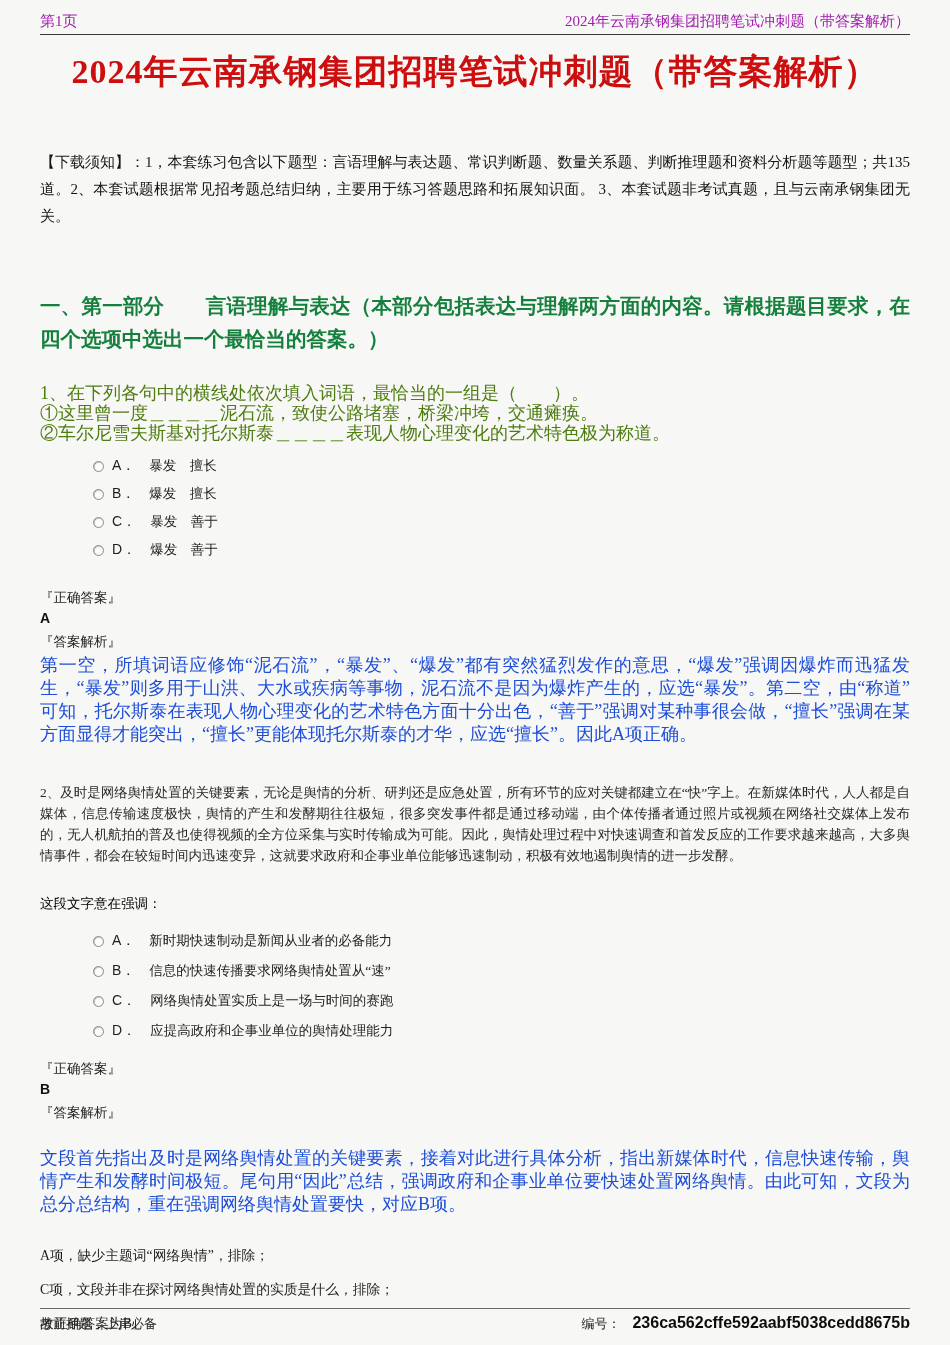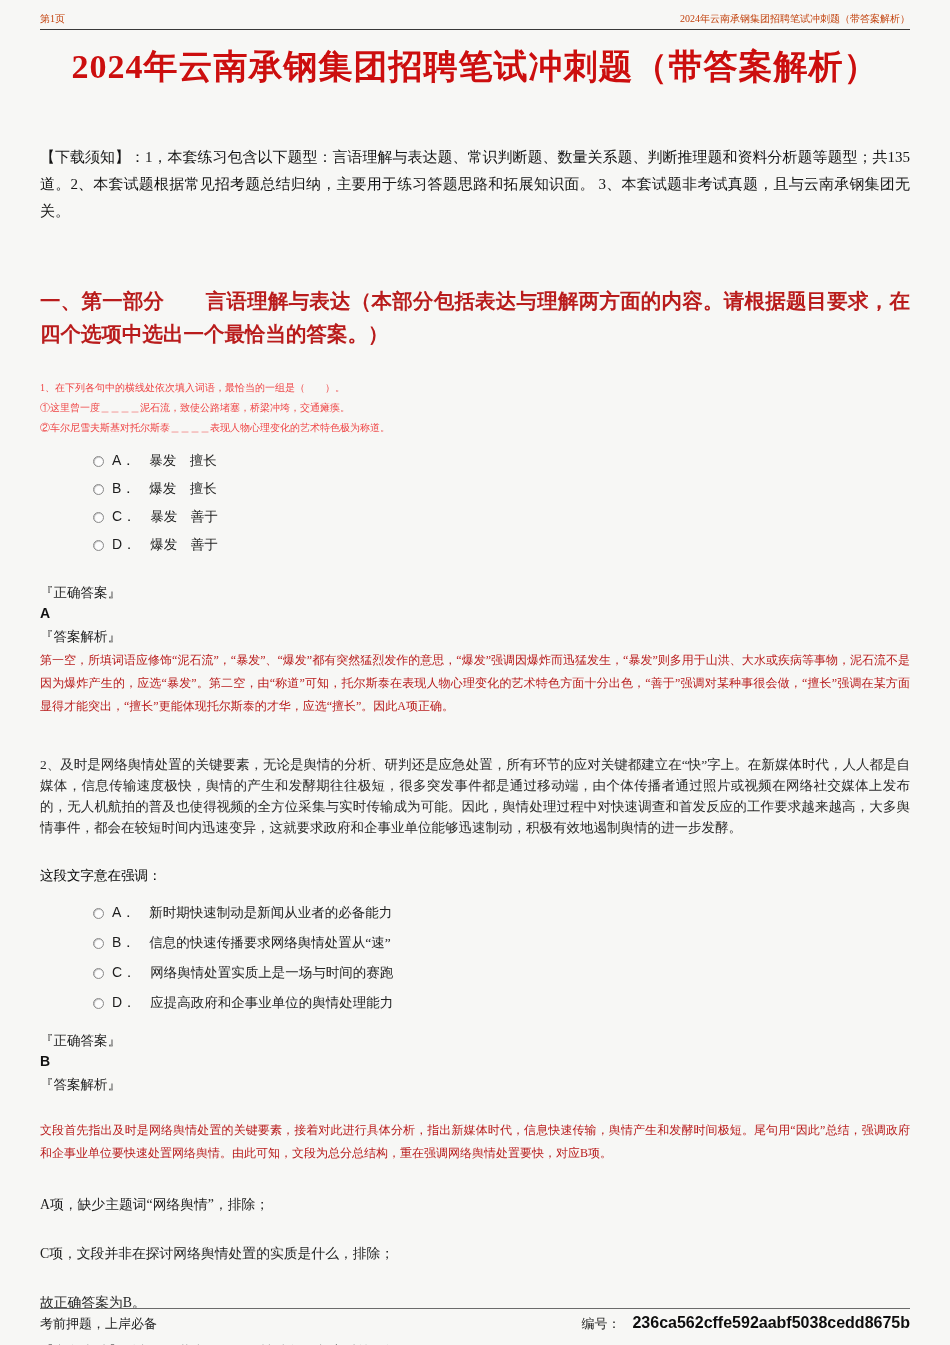--- a/index.html
+++ b/index.html
@@ -19,22 +19,22 @@
   .content { padding: 0 40px; }
 
   
   .header {
     display: flex;
     justify-content: space-between;
     align-items: flex-end;
     padding-top: 12px;
     padding-bottom: 3px;
     border-bottom: 1px solid #3a3a3a;
-    font-size: 10px;
-    color: #c2410c;
+    font-size: 15px;
+    color: #a21caf;
   }
 
   
   .doc-title {
     margin-top: 14px;
     text-align: center;
     font-size: 34px;
     font-weight: bold;
     color: #cc0e0e;
     letter-spacing: 1px;
@@ -48,25 +48,25 @@
     text-align: justify;
     color: #151515;
   }
 
   
   .section-heading {
     margin-top: 60px;
     font-size: 20.5px;
     font-weight: bold;
     line-height: 33px;
-    color: #b91c1c;
-    text-align: justify;
-  }
-
-  .stem-line { font-size: 10px; line-height: 20px; color: #ef4444; }
+    color: #15803d;
+    text-align: justify;
+  }
+
+  .stem-line { font-size: 18px; line-height: 20px; color: #4d7c0f; }
   .q1 { margin-top: 27px; }
 
   .options { margin-top: 9px; margin-left: 53px; }
   .option {
     display: flex;
     align-items: center;
     height: 28px;
     cursor: default;
   }
   .options.wide .option { height: 30px; }
@@ -91,36 +91,36 @@
 
   .answer-label { font-size: 13.5px; color: #1d1d1d; }
   .answer-value {
     font-family: "Liberation Sans", "DejaVu Sans", sans-serif;
     font-size: 14px;
     font-weight: bold;
     color: #111;
     line-height: 22px;
   }
   .analysis {
-    font-size: 12px;
+    font-size: 18px;
     line-height: 23px;
     text-align: justify;
-    color: #b91c1c;
+    color: #1d4ed8;
   }
 
   .q2-stem {
     margin-top: 36px;
     font-size: 13.5px;
     line-height: 21px;
     text-align: justify;
     color: #2a2a2a;
   }
   .q2-prompt { margin-top: 29px; font-size: 13.5px; color: #000000; }
 
-  .excl-p { font-size: 13.8px; line-height: 23px; color: #1e1e1e; margin-top: 26px; }
+  .excl-p { font-size: 13.8px; line-height: 23px; color: #1e1e1e; margin-top: 11px; }
 
   
   .footer {
     position: absolute;
     left: 40px;
     right: 40px;
     bottom: 12px;
     border-top: 1px solid #6b6b6b;
     padding-top: 5px;
     display: flex;

